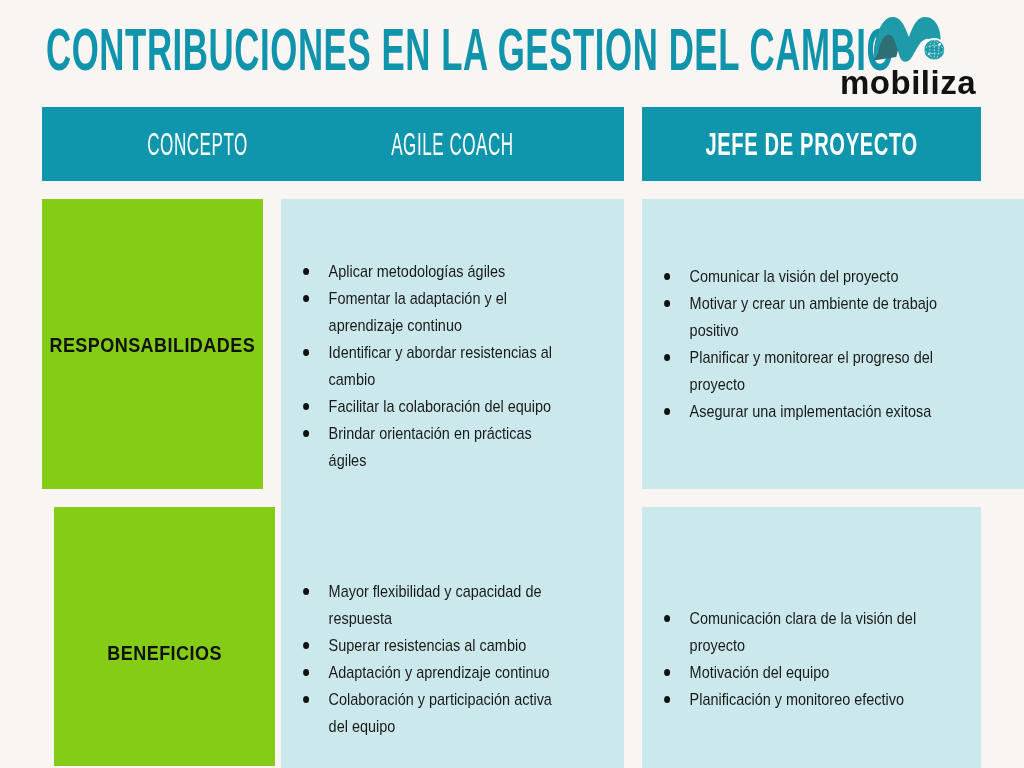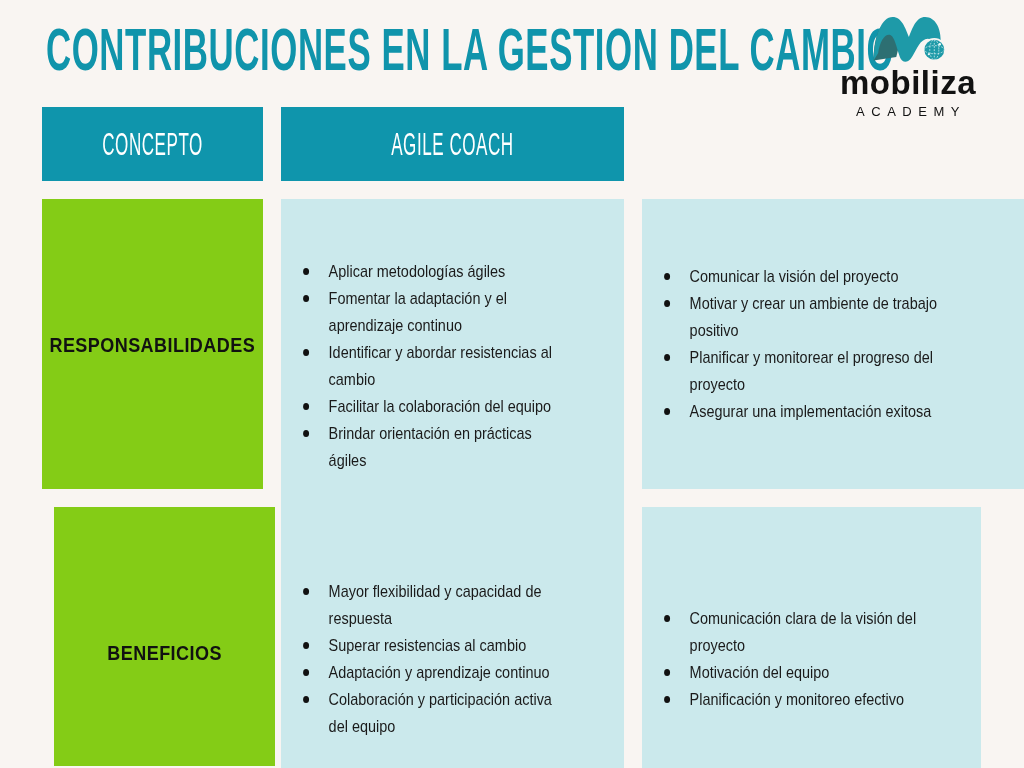--- a/index.html
+++ b/index.html
@@ -24,21 +24,21 @@
   .logo{position:absolute;left:833px;top:8px;width:150px;text-align:center;}
   .logo svg{display:block;margin:0 auto;}
   .logo-name{font-size:33px;font-weight:700;color:#121212;line-height:1;margin-top:0;letter-spacing:0.5px;}
   .logo-sub{font-size:13px;font-weight:500;color:#121212;letter-spacing:6.5px;margin-top:5px;text-indent:6px;}
 
   
   .hdr{
     position:absolute;top:107px;height:74px;background:#0f95ac;
     display:flex;align-items:center;justify-content:center;
   }
-  .hdr-c1{left:42px;width:221px;}
+  .hdr-c1{left:42px;width:221px;padding-left:45px;}
   .hdr-c2{left:281px;width:343px;}
   .hdr-c3{left:642px;width:339px;}
   .hdr-label{
     color:#ffffff;font-size:31px;font-weight:500;line-height:1;
     white-space:nowrap;transform:scaleX(0.55);letter-spacing:1px;
   }
   .hdr-label.heavy{font-weight:700;font-size:32px;transform:scaleX(0.63);}
 
   .concept{
     position:absolute;left:42px;width:221px;background:#84cc16;
@@ -99,20 +99,23 @@
     <div class="logo-name">mobiliza</div>
     <div class="logo-sub">ACADEMY</div>
   </div>
 
   <div class="hdr hdr-c1">
     <span class="hdr-label">CONCEPTO</span>
   </div>
   <div class="hdr hdr-c2">
     <span class="hdr-label">AGILE COACH</span>
   </div>
+  <div class="hdr hdr-c3">
+    <span class="hdr-label heavy">JEFE DE PROYECTO</span>
+  </div>
 
   <div class="concept concept-r1">
     <span class="concept-label">RESPONSABILIDADES</span>
   </div>
   <div class="content r1c2">
     <ul class="bullets">
         <li>Aplicar metodologías ágiles</li>
         <li>Fomentar la adaptación y el aprendizaje continuo</li>
         <li>Identificar y abordar resistencias al cambio</li>
         <li>Facilitar la colaboración del equipo</li>

